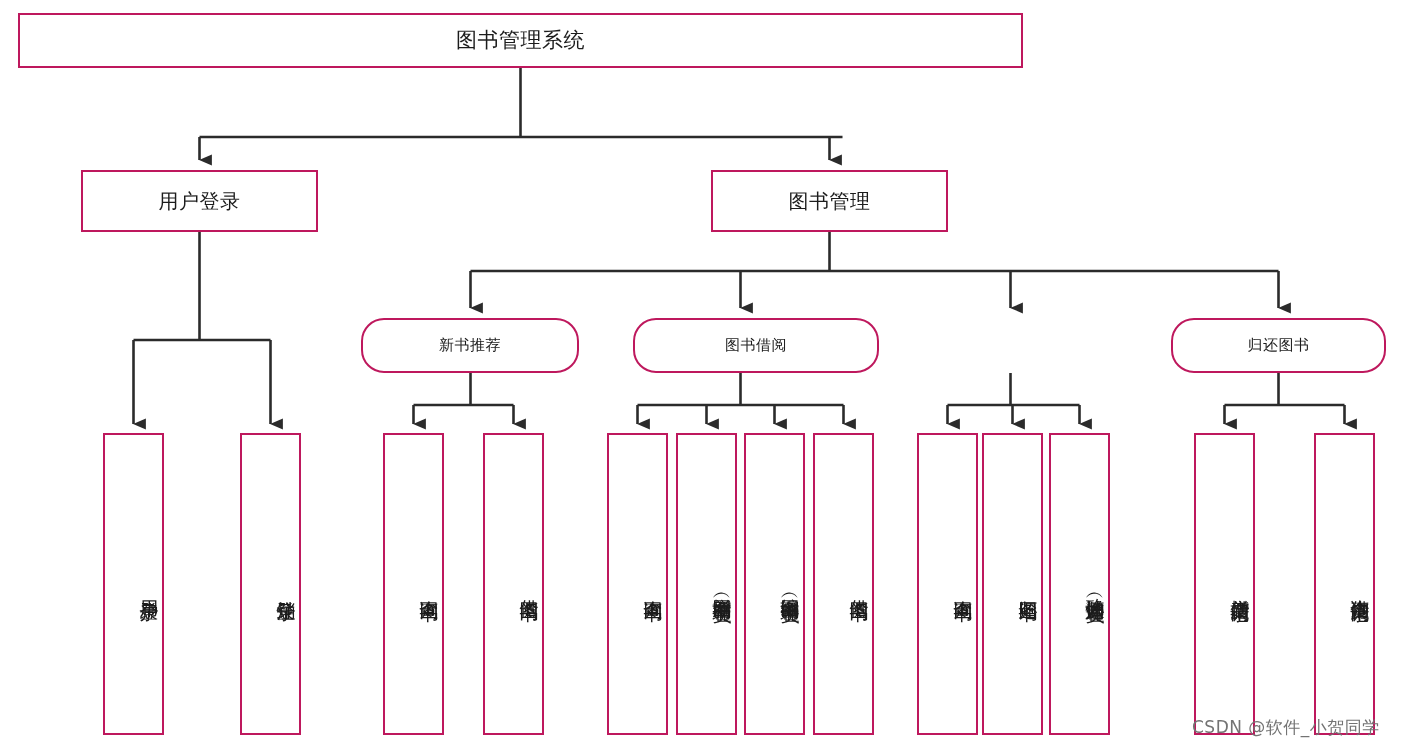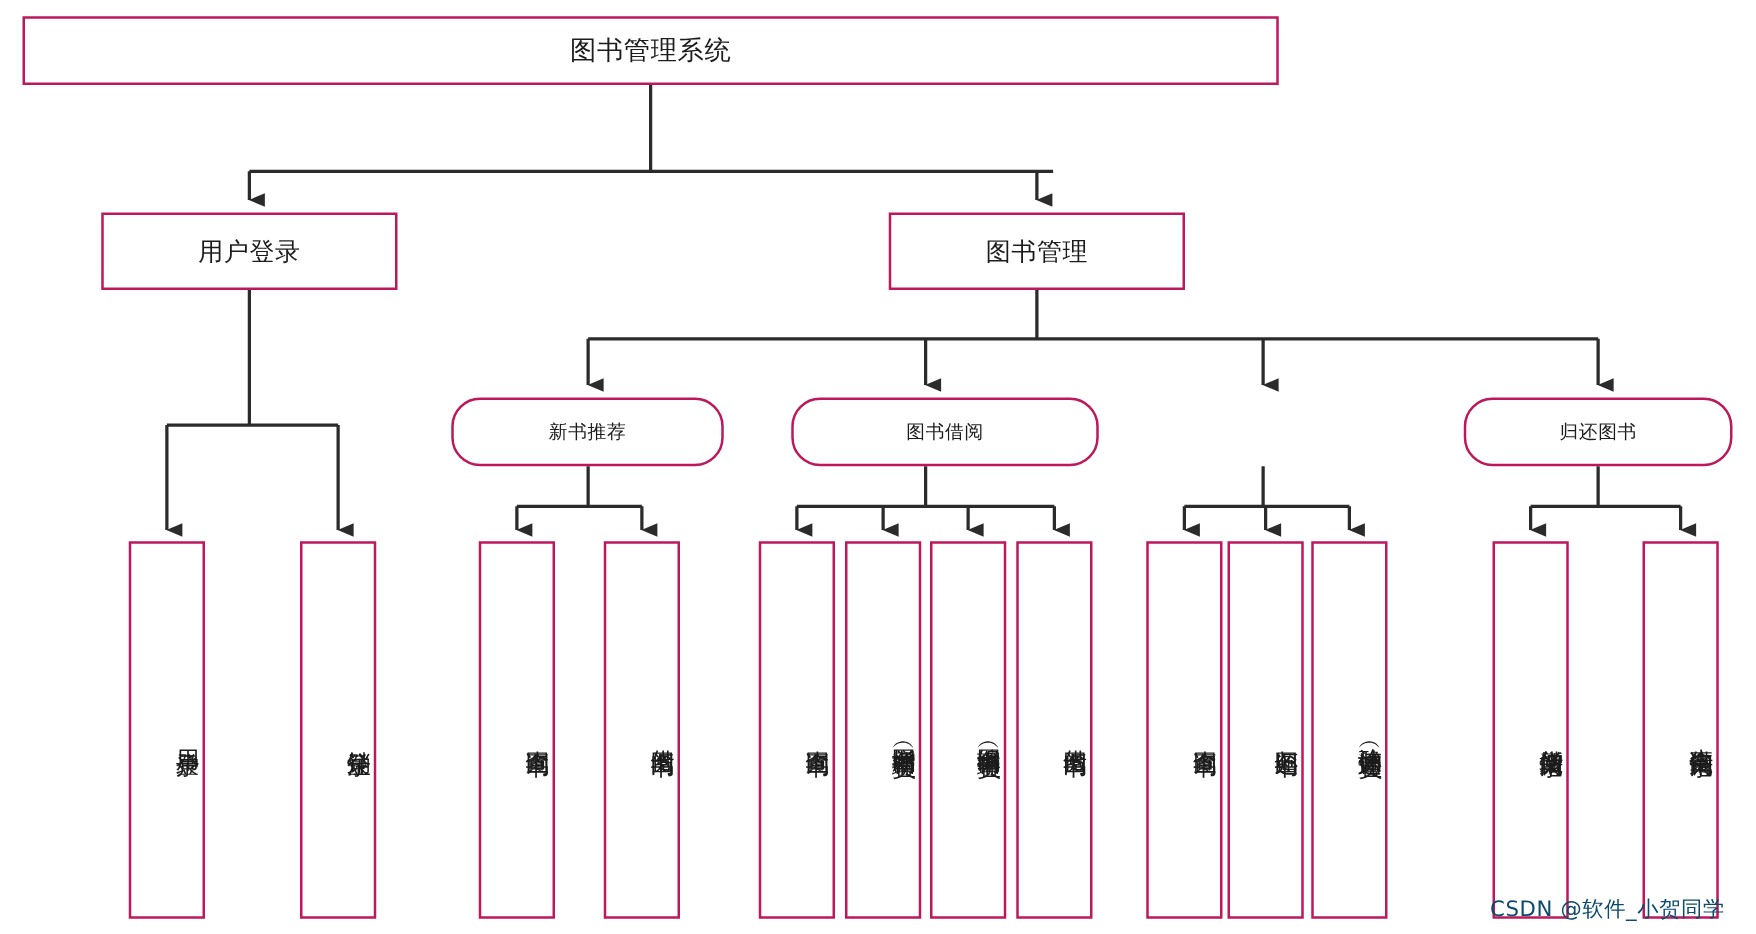--- a/index.html
+++ b/index.html
@@ -52,21 +52,21 @@
     justify-content:center;
     font-size:19px;
   }
   .node.leaf .lbl{
     line-height:1.30;
     letter-spacing:1px;
   }
   .watermark{
     position:absolute;
     font-size:17px;
-    color:#0c4a6e;
+    color:#737373;
     white-space:nowrap;
     letter-spacing:0.5px;
     user-select:none;
   }
 </style>
 </head>
 <body>
 
 <div id="canvas">
 

